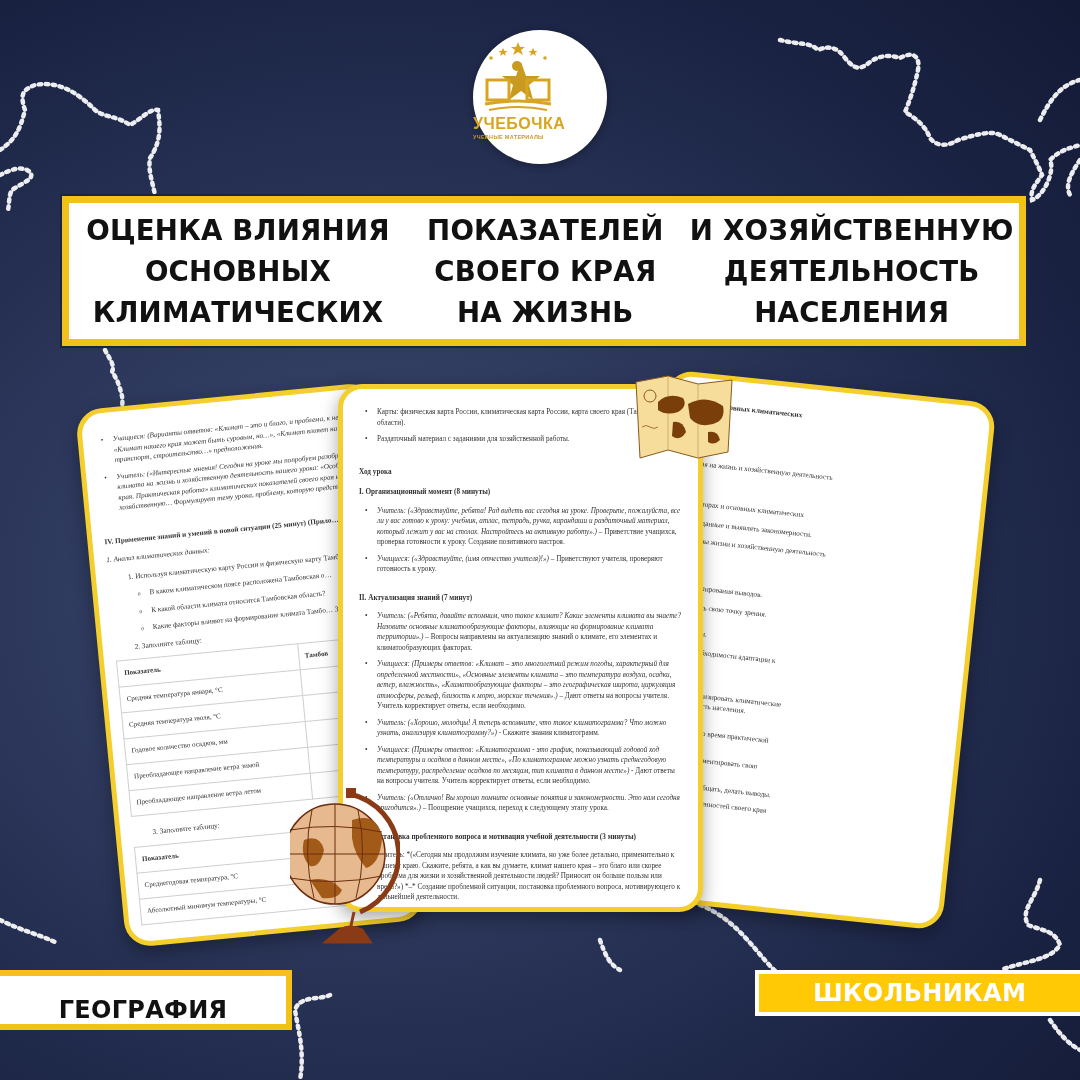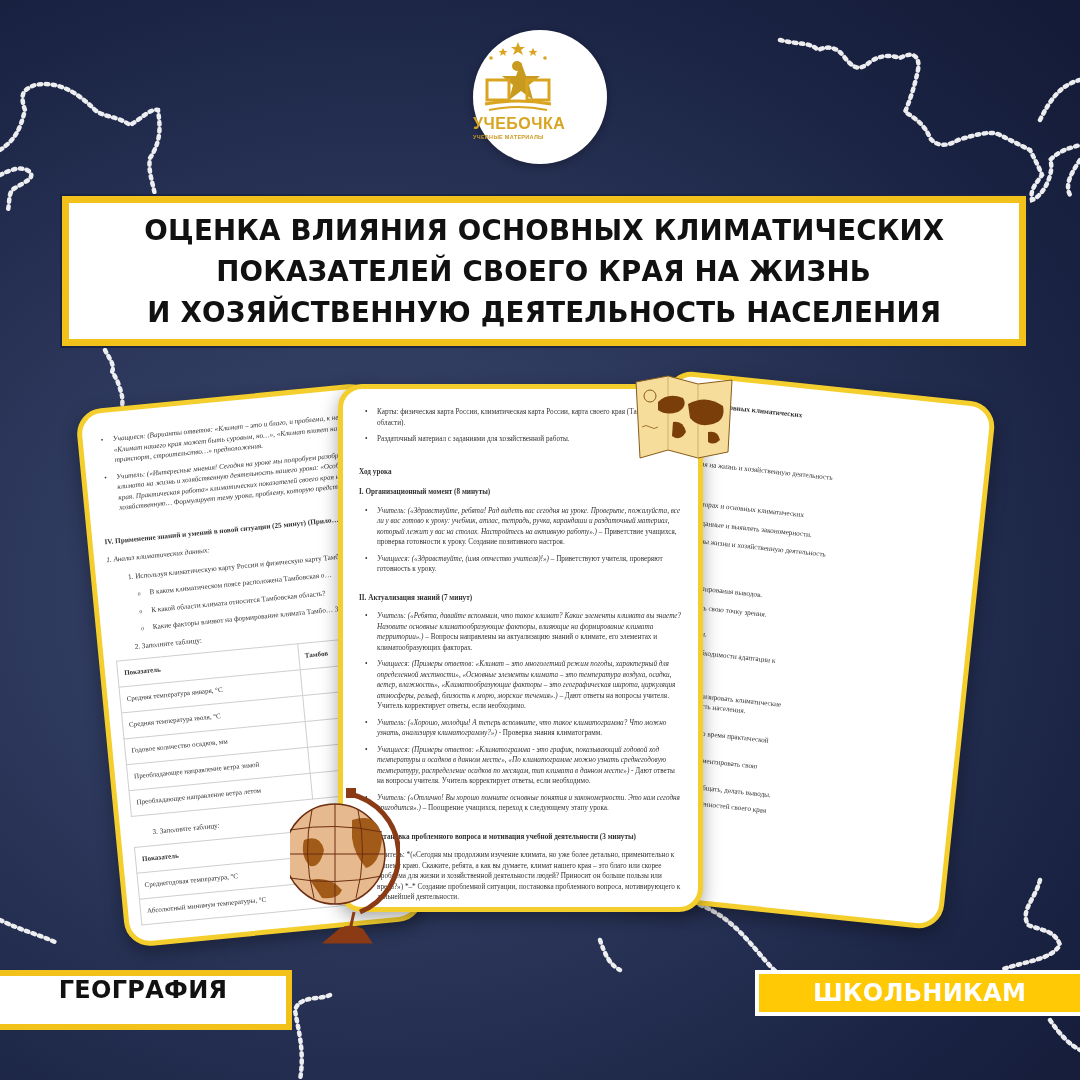--- a/index.html
+++ b/index.html
@@ -27,21 +27,21 @@
   .logo-sub {
     font-family: "Liberation Sans", sans-serif; font-weight: 700; font-size: 5.5px;
     color: #c99a20; letter-spacing: 0.3px; margin-top: 2px;
   }
 
   
   .title-box {
     position: absolute; left: 62px; top: 196px; width: 964px; height: 150px;
     background: #ffffff; border: 7px solid #f2c21a;
     box-shadow: 0 0 0 2px #1b2444;
-    display: flex; flex-direction: column; align-items: center; justify-content: center;
+    display: flex; flex-direction: row; align-items: center; justify-content: center;
   }
   .title-line {
     font-family: "DejaVu Sans", sans-serif; font-weight: 700; font-size: 28.5px;
     color: #111111; line-height: 41px; letter-spacing: 0.2px; text-align: center;
     transform: scaleX(0.97);
   }
 
   
   .page {
     position: absolute; background: #ffffff; border: 5px solid #f4ce2c;
@@ -70,21 +70,21 @@
   table.tbl th { font-weight: 700; }
 
   
   .map-deco { position: absolute; left: 628px; top: 372px; width: 110px; height: 90px; }
   .globe-deco { position: absolute; left: 290px; top: 780px; width: 110px; height: 175px; }
 
   
   .tag-left {
     position: absolute; left: 0; top: 970px; width: 292px; height: 60px;
     background: #ffffff; border: 6px solid #f2c21a; border-left: none;
-    display: flex; align-items: flex-start; justify-content: center;
+    display: flex; align-items: flex-end; justify-content: center;
   }
   .tag-left span { font-family: "DejaVu Sans", sans-serif; font-weight: 700; font-size: 24px; color: #111; letter-spacing: 0.3px; }
   .tag-right {
     position: absolute; left: 755px; top: 970px; width: 325px; height: 46px;
     background: #ffc905; border: 4px solid #ffffff; border-right: none;
     display: flex; align-items: center; justify-content: center;
   }
   .tag-right span { font-family: "DejaVu Sans", sans-serif; font-weight: 700; font-size: 24px; color: #ffffff; letter-spacing: 0.3px; }
 </style>
 </head>
@@ -232,21 +232,21 @@
       <span class="pi">Учащиеся: («Здравствуйте, (имя отчество учителя)!»)</span><span> – Приветствуют учителя, проверяют готовность к уроку.</span>
     </div>
     <div class="sect" style="margin-top:18px;">II. Актуализация знаний (7 минут)</div>
     <div class="bullet">
       <span class="pi">Учитель: («Ребята, давайте вспомним, что такое климат? Какие элементы климата вы знаете? Назовите основные климатообразующие факторы, влияющие на формирование климата территории».)</span><span> – Вопросы направлены на актуализацию знаний о климате, его элементах и климатообразующих факторах.</span>
     </div>
     <div class="bullet">
       <span class="pi">Учащиеся: (Примеры ответов: «Климат – это многолетний режим погоды, характерный для определенной местности», «Основные элементы климата – это температура воздуха, осадки, ветер, влажность», «Климатообразующие факторы – это географическая широта, циркуляция атмосферы, рельеф, близость к морю, морские течения».)</span><span> – Дают ответы на вопросы учителя. Учитель корректирует ответы, если необходимо.</span>
     </div>
     <div class="bullet">
-      <span class="pi">Учитель: («Хорошо, молодцы! А теперь вспомните, что такое климатограмма? Что можно узнать, анализируя климатограмму?»)</span><span> - Проверка знания климатограмм.</span>
+      <span class="pi">Учитель: («Хорошо, молодцы! А теперь вспомните, что такое климатограмма? Что можно узнать, анализируя климатограмму?»)</span><span> - Скажите знания климатограмм.</span>
     </div>
     <div class="bullet">
       <span class="pi">Учащиеся: (Примеры ответов: «Климатограмма - это график, показывающий годовой ход температуры и осадков в данном месте», «По климатограмме можно узнать среднегодовую температуру, распределение осадков по месяцам, тип климата в данном месте»)</span><span> - Дают ответы на вопросы учителя. Учитель корректирует ответы, если необходимо.</span>
     </div>
     <div class="bullet">
       <span class="pi">Учитель: («Отлично! Вы хорошо помните основные понятия и закономерности. Это нам сегодня пригодится».)</span><span> – Поощрение учащихся, переход к следующему этапу урока.</span>
     </div>
     <div class="sect" style="margin-top:18px;">III. Постановка проблемного вопроса и мотивация учебной деятельности (3 минуты)</div>
     <div class="bullet">Учитель: *(«Сегодня мы продолжим изучение климата, но уже более детально, применительно к нашему краю. Скажите, ребята, а как вы думаете, климат нашего края – это благо или скорее проблема для жизни и хозяйственной деятельности людей? Приносит он больше пользы или вреда?») *–* Создание проблемной ситуации, постановка проблемного вопроса, мотивирующего к дальнейшей деятельности.</div>
 

